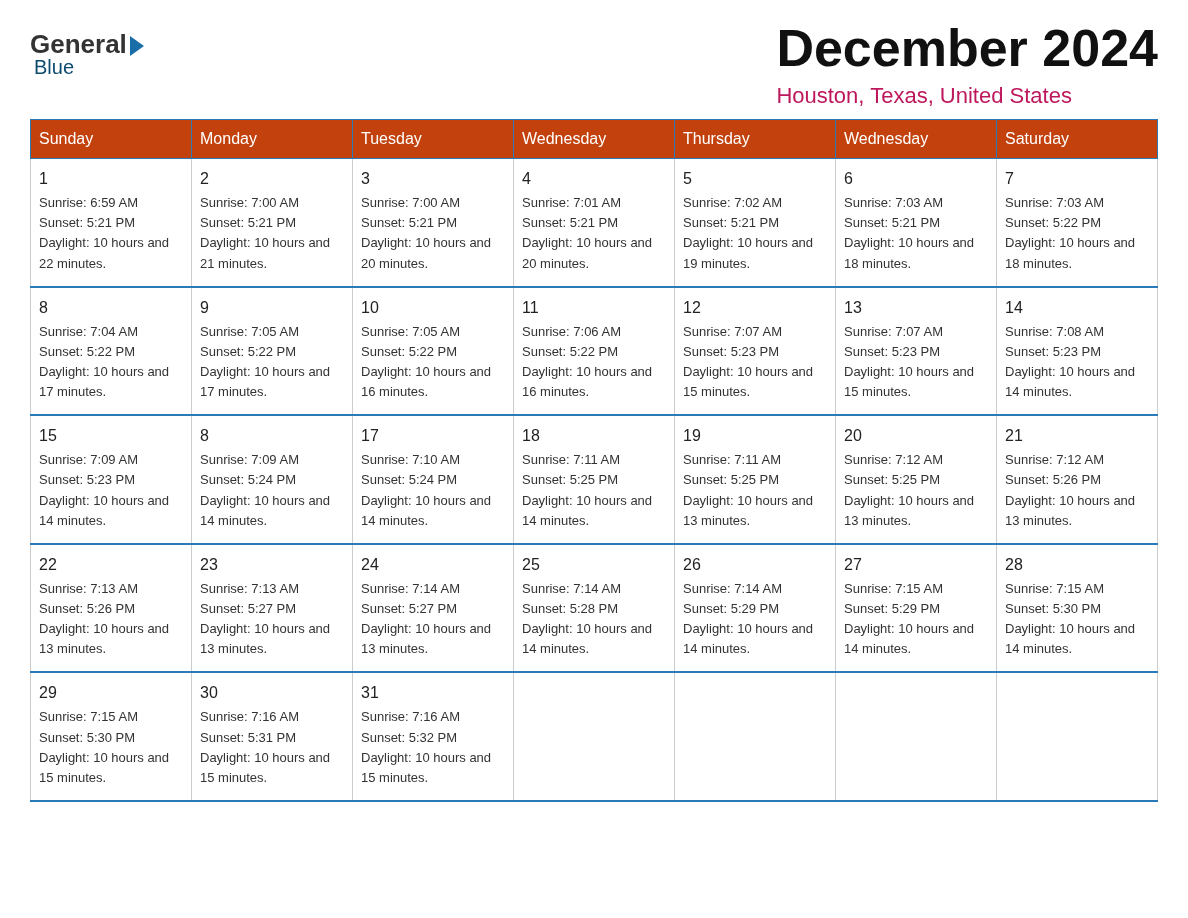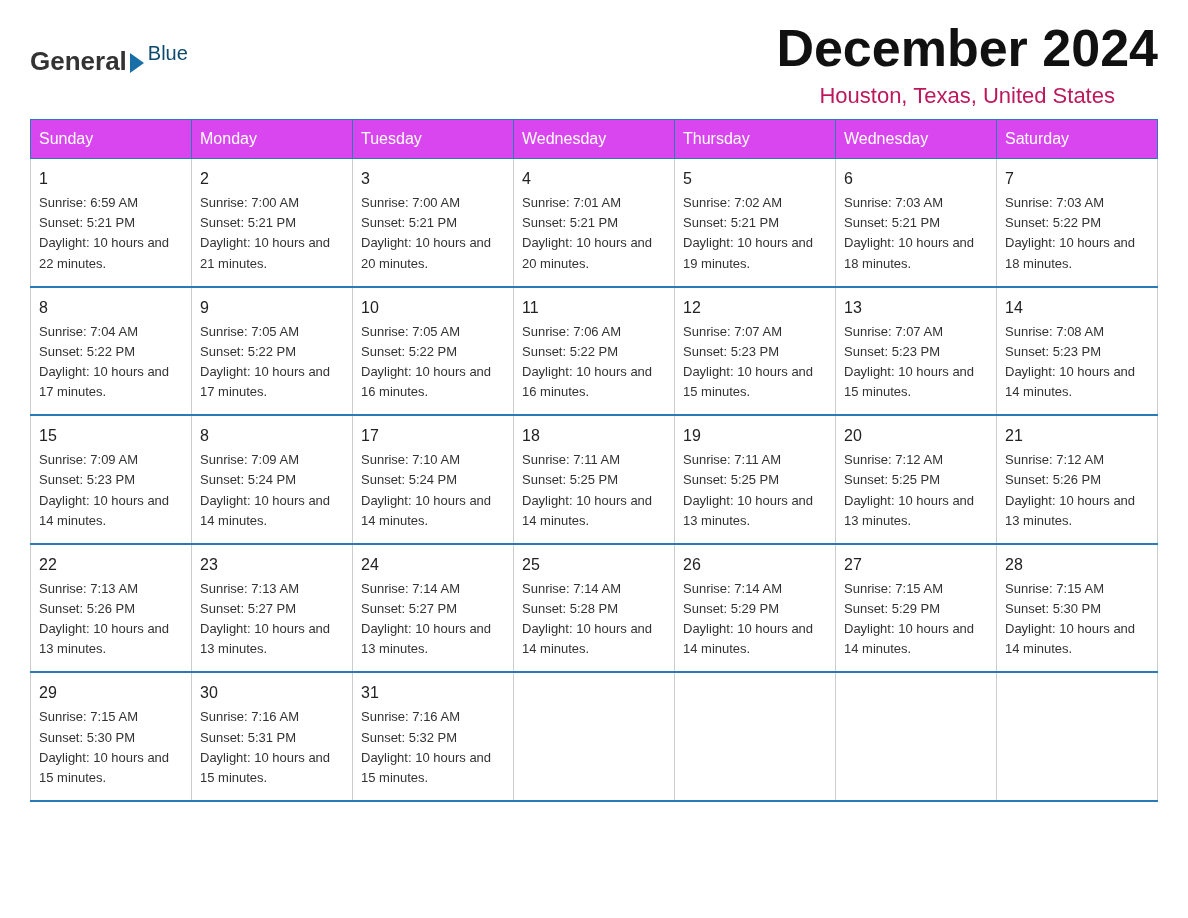--- a/index.html
+++ b/index.html
@@ -11,23 +11,23 @@
       padding: 20px 30px;
     }
     .header {
       display: flex;
       align-items: flex-start;
       justify-content: space-between;
       margin-bottom: 10px;
     }
     .logo {
       display: flex;
-      flex-direction: row;
+      flex-direction: column;
       align-items: flex-start;
-      margin-top: 26px;
+      margin-top: 9px;
     }
     .logo-top {
       display: flex;
       align-items: center;
     }
     .logo-general {
       font-size: 26px;
       font-weight: bold;
       color: #333;
     }
@@ -41,41 +41,41 @@
       margin-top: 2px;
     }
     .logo-blue {
       font-size: 20px;
       font-weight: normal;
       color: #0c4a6e;
       margin-top: -4px;
       padding-left: 4px;
     }
     .title-section {
-      text-align: center;
+      text-align: left;
       margin-left: 36px;
     }
     .month-title {
       font-size: 52px;
       font-weight: bold;
       color: #111;
       line-height: 1.1;
     }
     .location {
       font-size: 22px;
       color: #be185d;
       margin-top: 6px;
     }
     table {
       width: 100%;
       border-collapse: collapse;
       table-layout: fixed;
     }
     thead tr th {
-      background-color: #d946ef;
+      background-color: #c2410c;
       color: #fff;
       padding: 10px 8px;
       font-size: 16px;
       font-weight: normal;
       text-align: left;
       border: 1px solid #2a7ab8;
     }
     tbody tr td {
       vertical-align: top;
       padding: 8px 8px 12px 8px;

